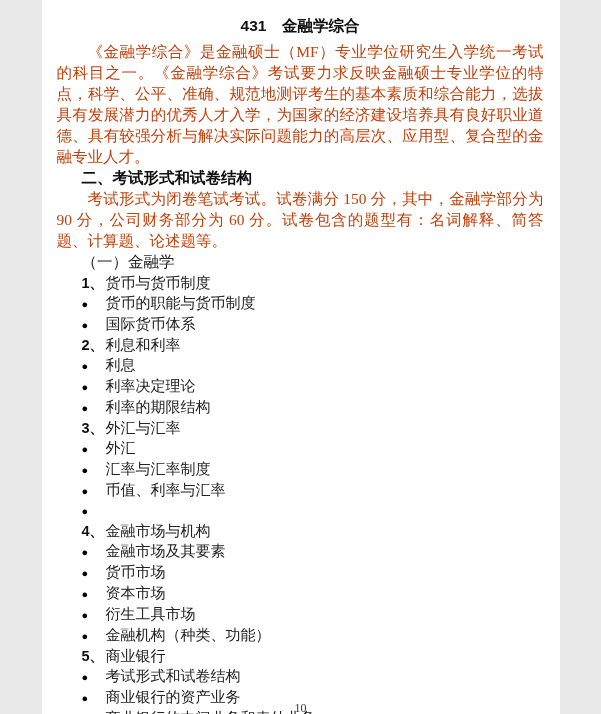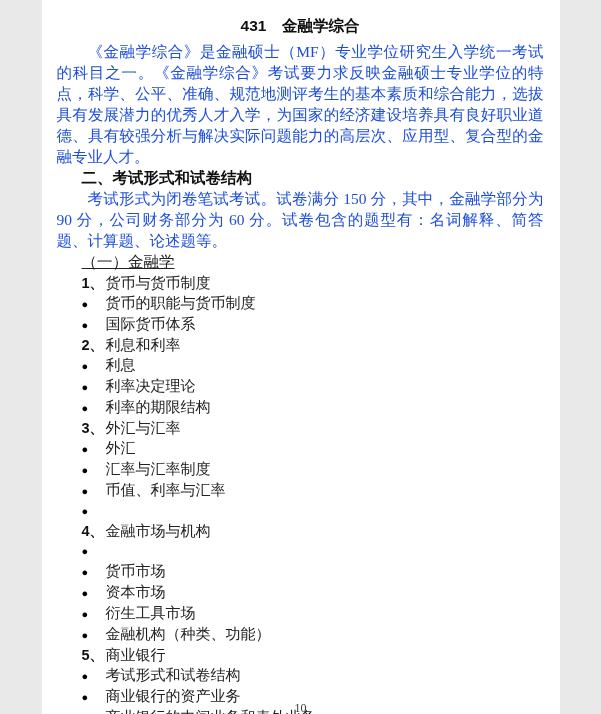--- a/index.html
+++ b/index.html
@@ -31,29 +31,28 @@
     color:#101010;
     margin:0;
     padding-left:25px;
   }
   .body-para {
     font-size:15.5px;
     line-height:21px;
     text-align:justify;
     text-indent:2em;
     margin:0;
-    color:#1d4ed8;
+    color:#c2410c;
   }
   .sub-heading {
     font-size:15.5px;
     line-height:21px;
     margin:0;
     padding-left:25px;
     color:#222222;
-    text-decoration:underline;
   }
   .topic-list { margin-top:1px; }
   .li {
     display:flex;
     align-items:baseline;
     padding-left:25px;
     font-size:15px;
     line-height:20px;
     color:#222222;
   }
@@ -144,20 +143,21 @@
       </div>
       <div class="li bullet">
         <span class="marker">●</span>
       </div>
       <div class="li num">
         <span class="marker">4、</span>
         <span>金融市场与机构</span>
       </div>
       <div class="li bullet">
         <span class="marker">●</span>
+        <span>金融市场及其要素</span>
       </div>
       <div class="li bullet">
         <span class="marker">●</span>
         <span>货币市场</span>
       </div>
       <div class="li bullet">
         <span class="marker">●</span>
         <span>资本市场</span>
       </div>
       <div class="li bullet">

